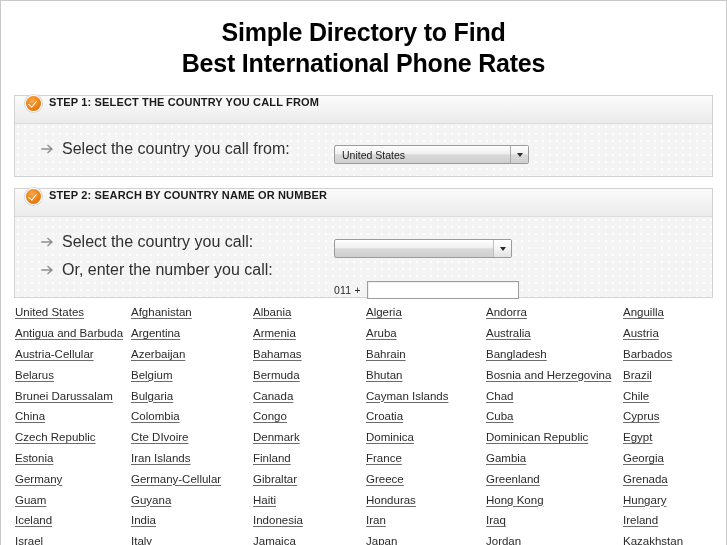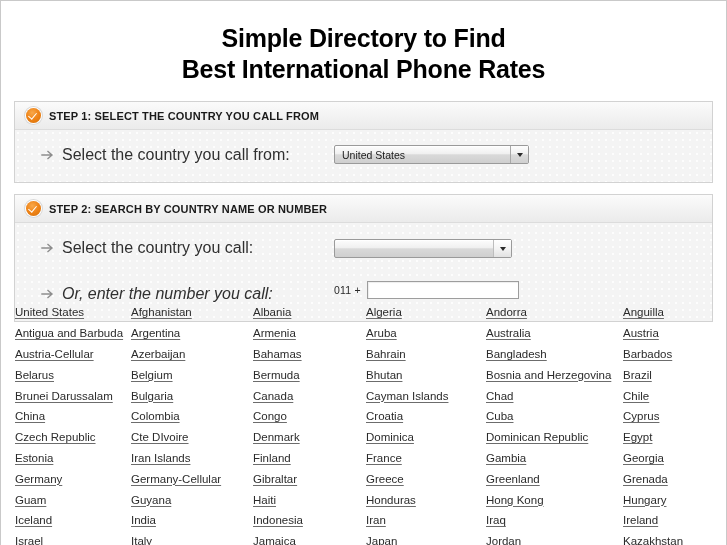--- a/index.html
+++ b/index.html
@@ -25,21 +25,21 @@
     border-right: 1px solid #c9c9c9;
     overflow: hidden;
   }
   #inner {
     padding: 0 13px;
   }
 
   
   .title-block {
     text-align: center;
-    padding-top: 22px;
+    padding-top: 16px;
     padding-bottom: 16px;
   }
   .title-line {
     font-size: 25px;
     font-weight: bold;
     line-height: 31px;
     letter-spacing: -0.2px;
     color: #000;
   }
 
@@ -48,21 +48,21 @@
     border: 1px solid #d2d2d2;
     background: #f4f4f4;
     background-image:
       radial-gradient(circle at 3px 3px, rgba(255,255,255,0.85) 0.8px, transparent 1px);
     background-size: 7px 7px;
     margin-bottom: 11px;
   }
   .panel-header {
     height: 27px;
     display: flex;
-    align-items: center;
+    align-items: flex-start;
     background: linear-gradient(to bottom, #fbfbfb 0%, #f2f2f2 55%, #ebebeb 100%);
     border-bottom: 1px solid #dcdcdc;
     padding-left: 11px;
   }
   .check-icon {
     width: 15px;
     height: 15px;
     border-radius: 50%;
     background: radial-gradient(circle at 42% 32%, #f8a84a 0%, #ef8418 48%, #d76f05 100%);
     box-shadow: 0 0 0 1px #ffffff, 0 0 0 2px #d8d8d8;
@@ -92,22 +92,21 @@
     padding: 12px 0 14px 0;
   }
 
   .form-row {
     display: flex;
     align-items: center;
     height: 26px;
     padding-left: 26px;
   }
   .form-row + .form-row {
-    margin-top: 20px;
-    font-style: italic;
+    margin-top: 2px;
   }
   .arrow-icon {
     width: 14px;
     height: 12px;
     flex: 0 0 auto;
     margin-right: 7px;
     position: relative;
     color: #8d8d8d;
     line-height: 12px;
     font-size: 13px;

